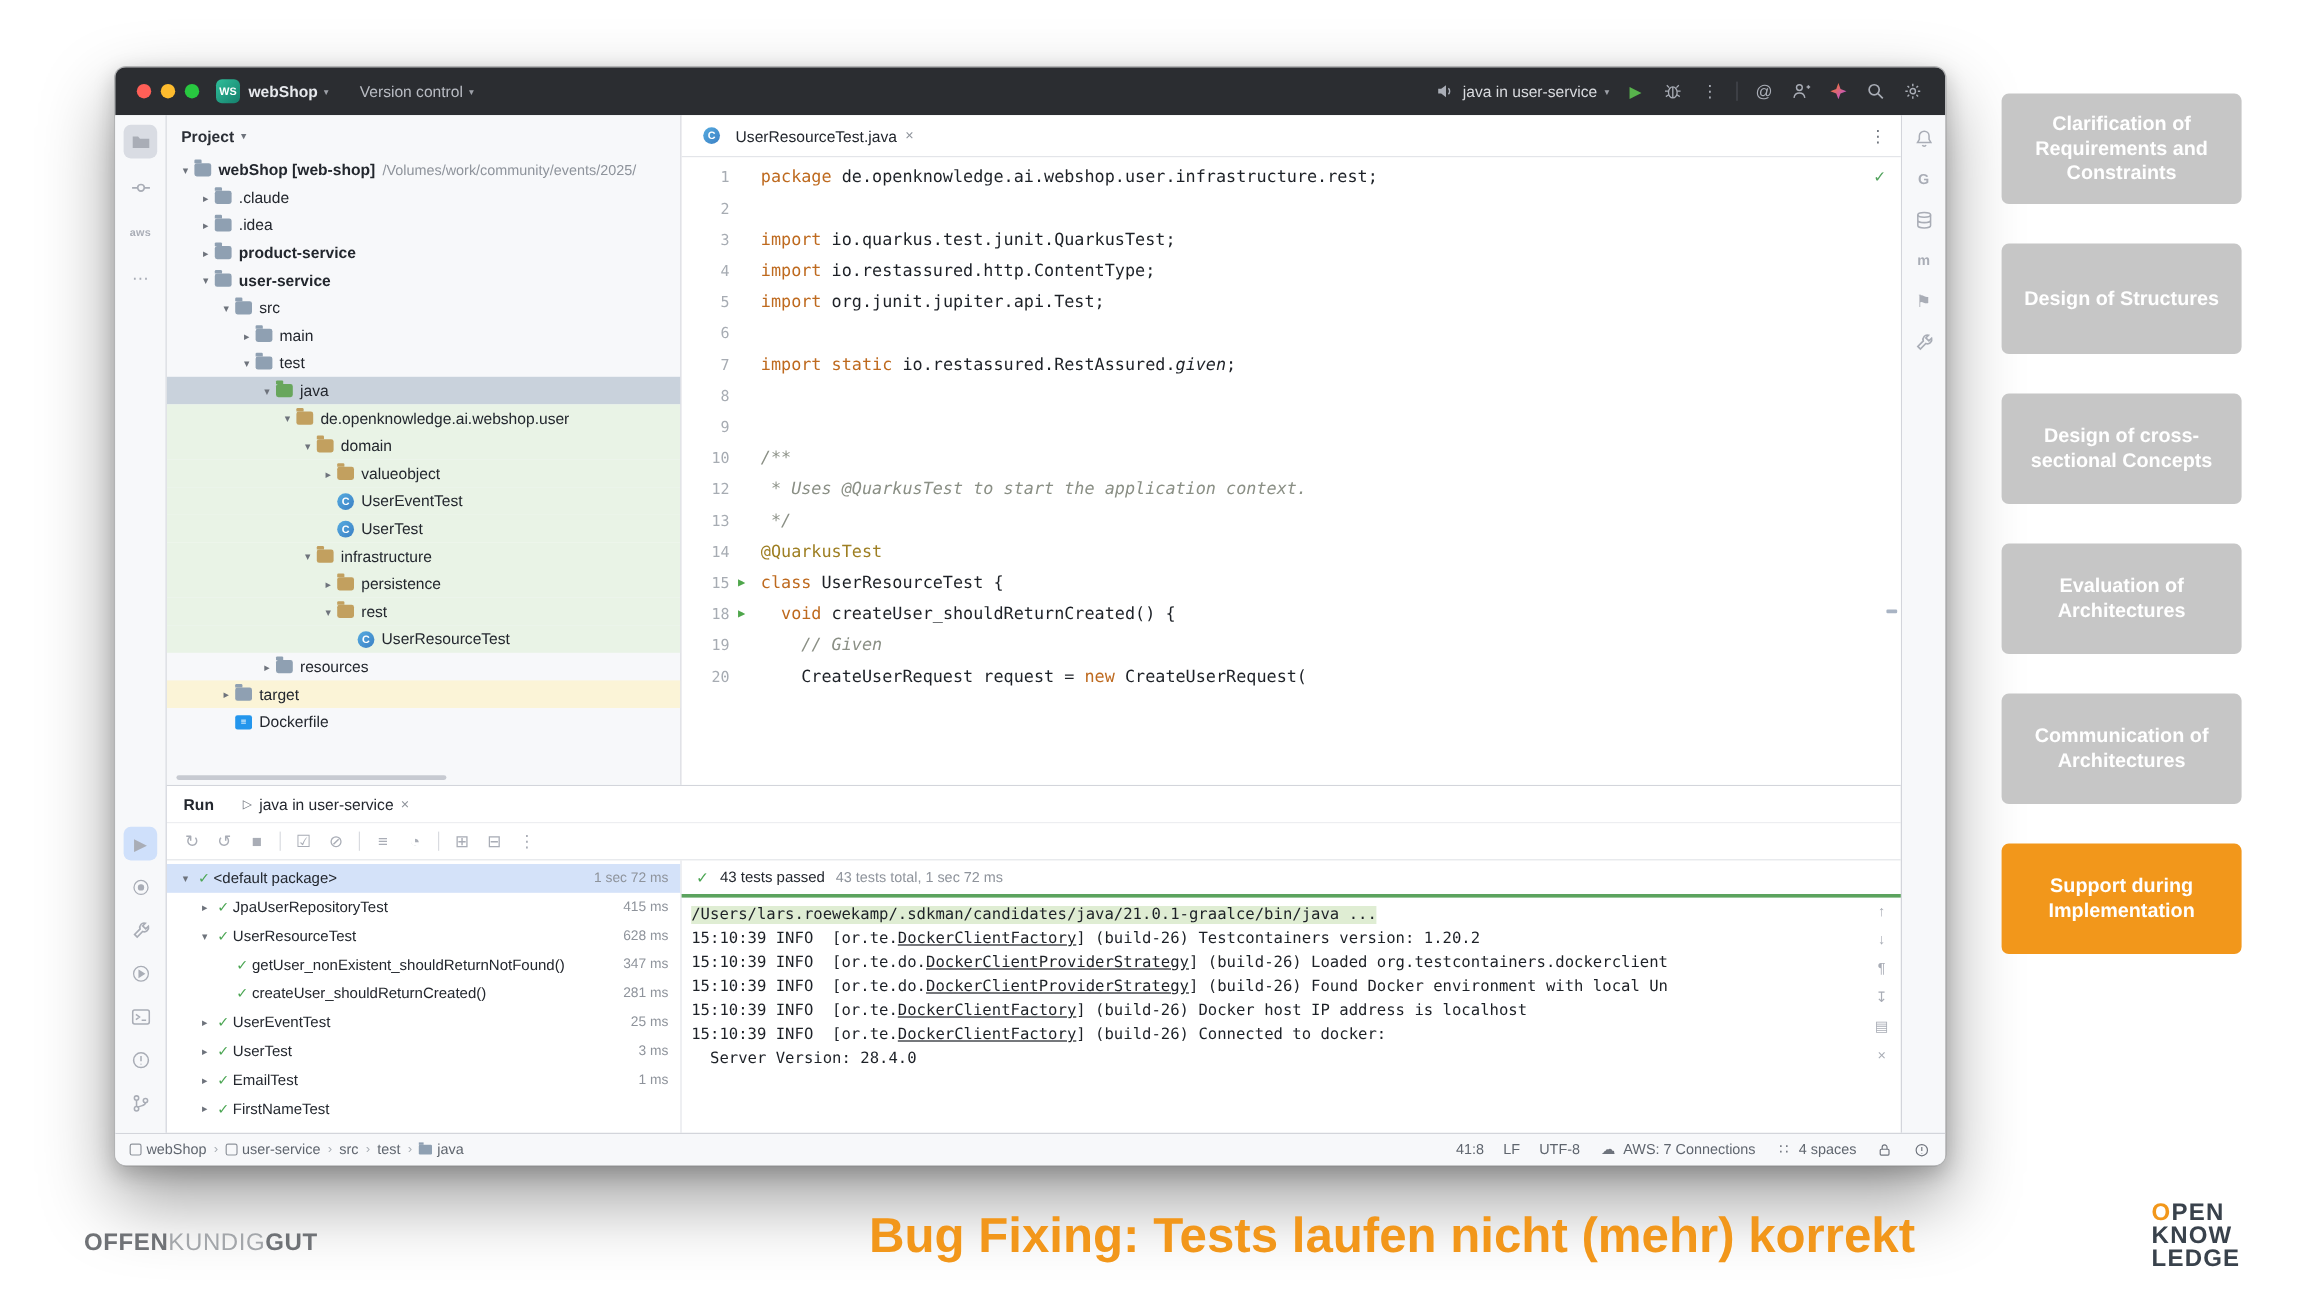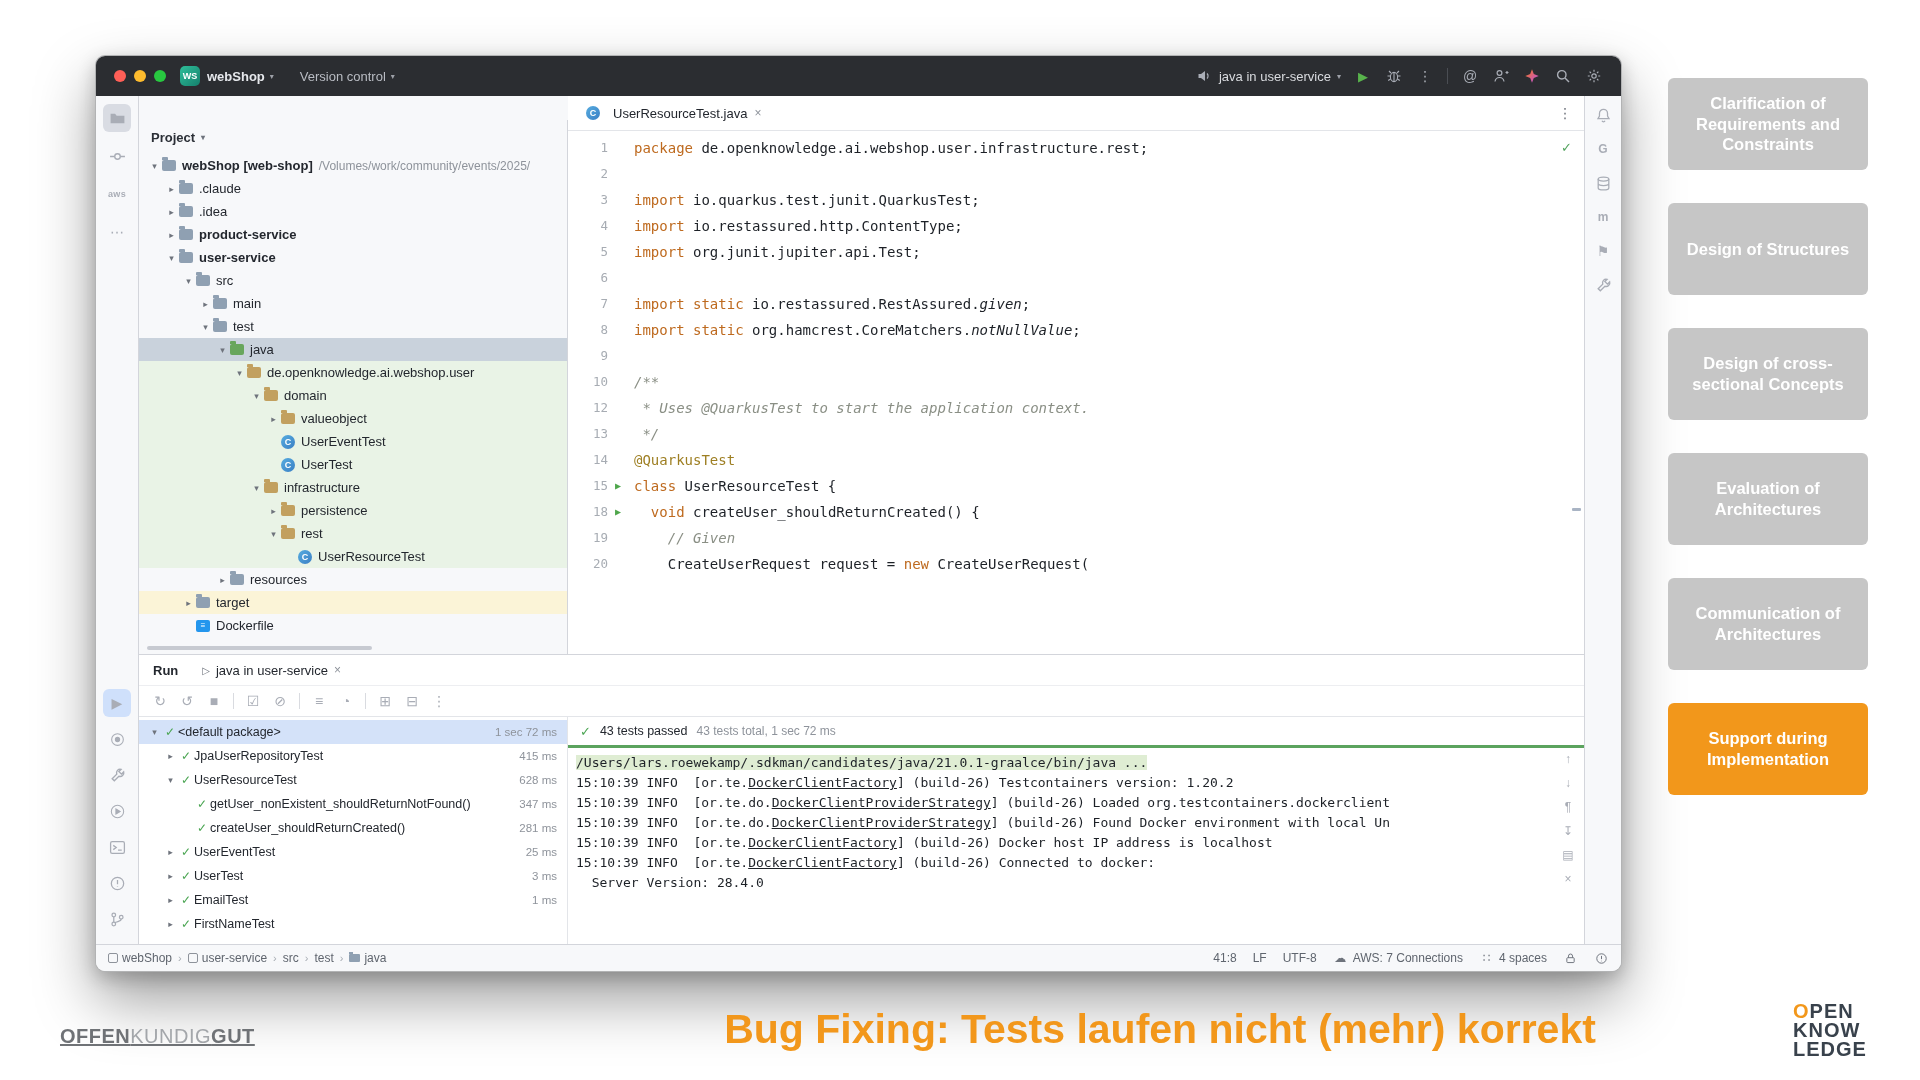--- a/index.html
+++ b/index.html
@@ -41,21 +41,21 @@
   .act-icn.active{background:#D9DCE3;}
   .act-icn.active-blue{background:#CFE0FB;color:#35599C;}
   .act-icn .aws-txt{font-size:9px;font-weight:700;letter-spacing:.3px;}
   .act-bottom{position:absolute;top:593px;left:0;right:0;display:flex;flex-direction:column;align-items:center;gap:8px;}
 
   .center{flex:1;display:flex;flex-direction:column;min-width:0;}
   .toprow{height:558px;flex:0 0 auto;display:flex;min-height:0;}
 
   
   .project{width:428px;flex:0 0 auto;border-right:1px solid #D3D5DB;background:#F7F8FA;
-    position:relative;overflow:hidden;margin-top:24px;}
+    position:relative;overflow:hidden;}
   .proj-head{height:34px;display:flex;align-items:center;gap:6px;padding:0 12px;
     font-size:13px;font-weight:600;color:#2B2F36;}
   .tree{font-size:13px;color:#23272E;}
   .trow{height:23px;display:flex;align-items:center;white-space:nowrap;overflow:hidden;}
   .trow.bg-sel{background:#C9D2DC;}
   .trow.bg-grn{background:#E9F3E6;}
   .trow.bg-yel{background:#FBF4D7;}
   .chev{width:15px;flex:0 0 auto;font-size:9px;color:#6E737C;text-align:center;}
   .ticon{flex:0 0 auto;margin-right:6px;}
   .ticon.fold,.ticon.foldg,.ticon.pkg{width:14px;height:11px;border-radius:2px;position:relative;background:#8FA0B2;}
@@ -148,21 +148,21 @@
   .sb-item .icn svg{width:13px;height:13px;}
 
   
   .steps{position:absolute;left:1668px;top:78px;width:200px;display:flex;flex-direction:column;gap:33px;}
   .step{height:92px;border-radius:6px;background:#C6C6C6;color:#FFFFFF;font-weight:700;font-size:16.5px;
     line-height:1.25;display:flex;align-items:center;justify-content:center;text-align:center;
     padding:0 14px;box-sizing:border-box;}
   .step.active{background:#F2971B;}
 
   
-  .brand-left{position:absolute;left:60px;top:1025px;font-size:20px;letter-spacing:.5px;color:#6F7276;text-decoration:underline;}
+  .brand-left{position:absolute;left:70px;top:1025px;font-size:20px;letter-spacing:.5px;color:#6F7276;}
   .bl-b{font-weight:700;color:#6F7276;}
   .bl-l{font-weight:400;color:#A3A6AA;}
   .slide-title{position:absolute;left:715px;top:1006px;width:890px;text-align:center;
     font-size:41px;font-weight:700;color:#F2971B;}
   .brand-right{position:absolute;left:1793px;top:1002px;font-size:20px;font-weight:700;color:#39424C;
     line-height:19px;letter-spacing:1px;}
   .br-line:first-child::first-letter{color:#F2971B;}
 </style>
 </head>
 <body>
@@ -489,21 +489,20 @@
                   <span class="lnum">7</span>
                   <span class="runic"></span>
                 </span>
                 <span class="ctext"><span class="c-kw">import static </span><span class="c-pl">io.restassured.RestAssured.</span><span class="c-it">given</span><span class="c-pl">;</span></span>
               </div>
               <div class="cline">
                 <span class="gut">
                   <span class="lnum">8</span>
                   <span class="runic"></span>
                 </span>
-                <span class="ctext"><span class="c-kw">import static </span><span class="c-pl">org.hamcrest.CoreMatchers.</span><span class="c-it">notNullValue</span><span class="c-pl">;</span></span>
               </div>
               <div class="cline">
                 <span class="gut">
                   <span class="lnum">9</span>
                   <span class="runic"></span>
                 </span>
                 <span class="ctext"></span>
               </div>
               <div class="cline">
                 <span class="gut">

